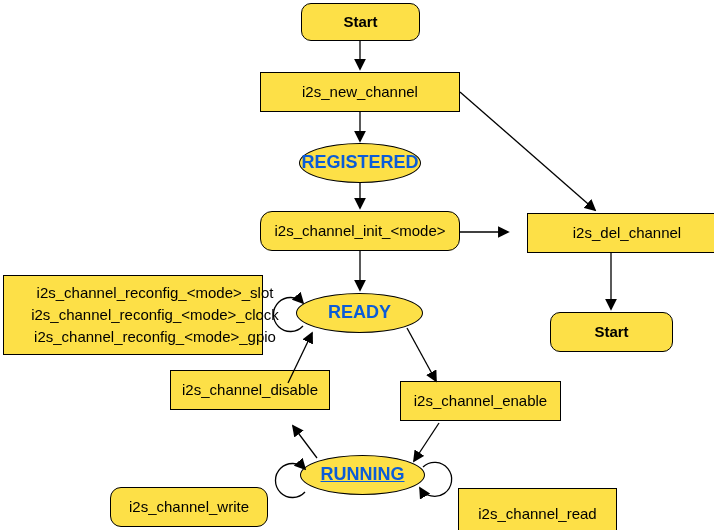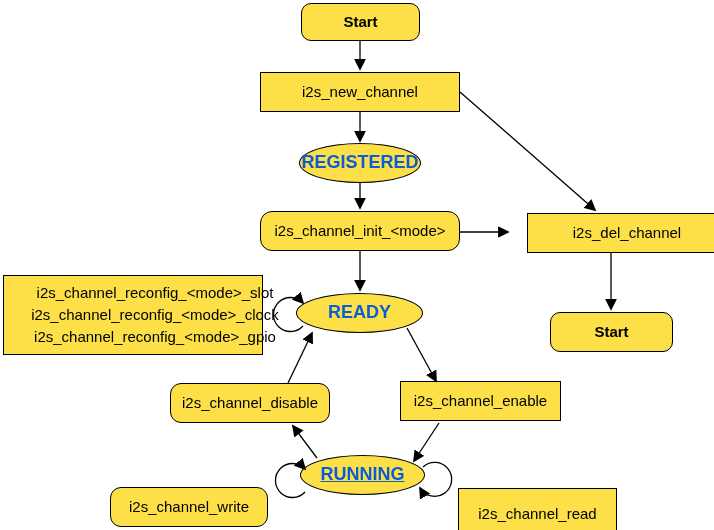--- a/index.html
+++ b/index.html
@@ -49,21 +49,21 @@
   }
   
   .n-start     { left: 301px; top: 3px;   width: 119px; height: 38px; }
   .n-new       { left: 260px; top: 72px;  width: 200px; height: 40px; }
   .n-registered{ left: 299px; top: 143px; width: 122px; height: 40px; }
   .n-init      { left: 260px; top: 211px; width: 200px; height: 40px; border-radius: 12px; }
   .n-del       { left: 527px; top: 213px; width: 200px; height: 40px; }
   .n-stop      { left: 550px; top: 312px; width: 123px; height: 40px; }
   .n-reconfig  { left: 3px;   top: 275px; width: 260px; height: 80px; }
   .n-ready     { left: 296px; top: 293px; width: 127px; height: 40px; }
-  .n-disable   { left: 170px; top: 383px; width: 160px; height: 40px; border-radius: 11px; }
+  .n-disable   { left: 170px; top: 370px; width: 160px; height: 40px; }
   .n-enable    { left: 400px; top: 381px; width: 161px; height: 40px; }
   .n-running   { left: 300px; top: 455px; width: 125px; height: 40px; text-decoration: underline; }
   .n-write     { left: 110px; top: 487px; width: 158px; height: 40px; border-radius: 11px; }
   .n-read      { left: 458px; top: 488px; width: 159px; height: 51px; }
 </style>
 </head>
 <body>
 
 <div class="canvas">
 

